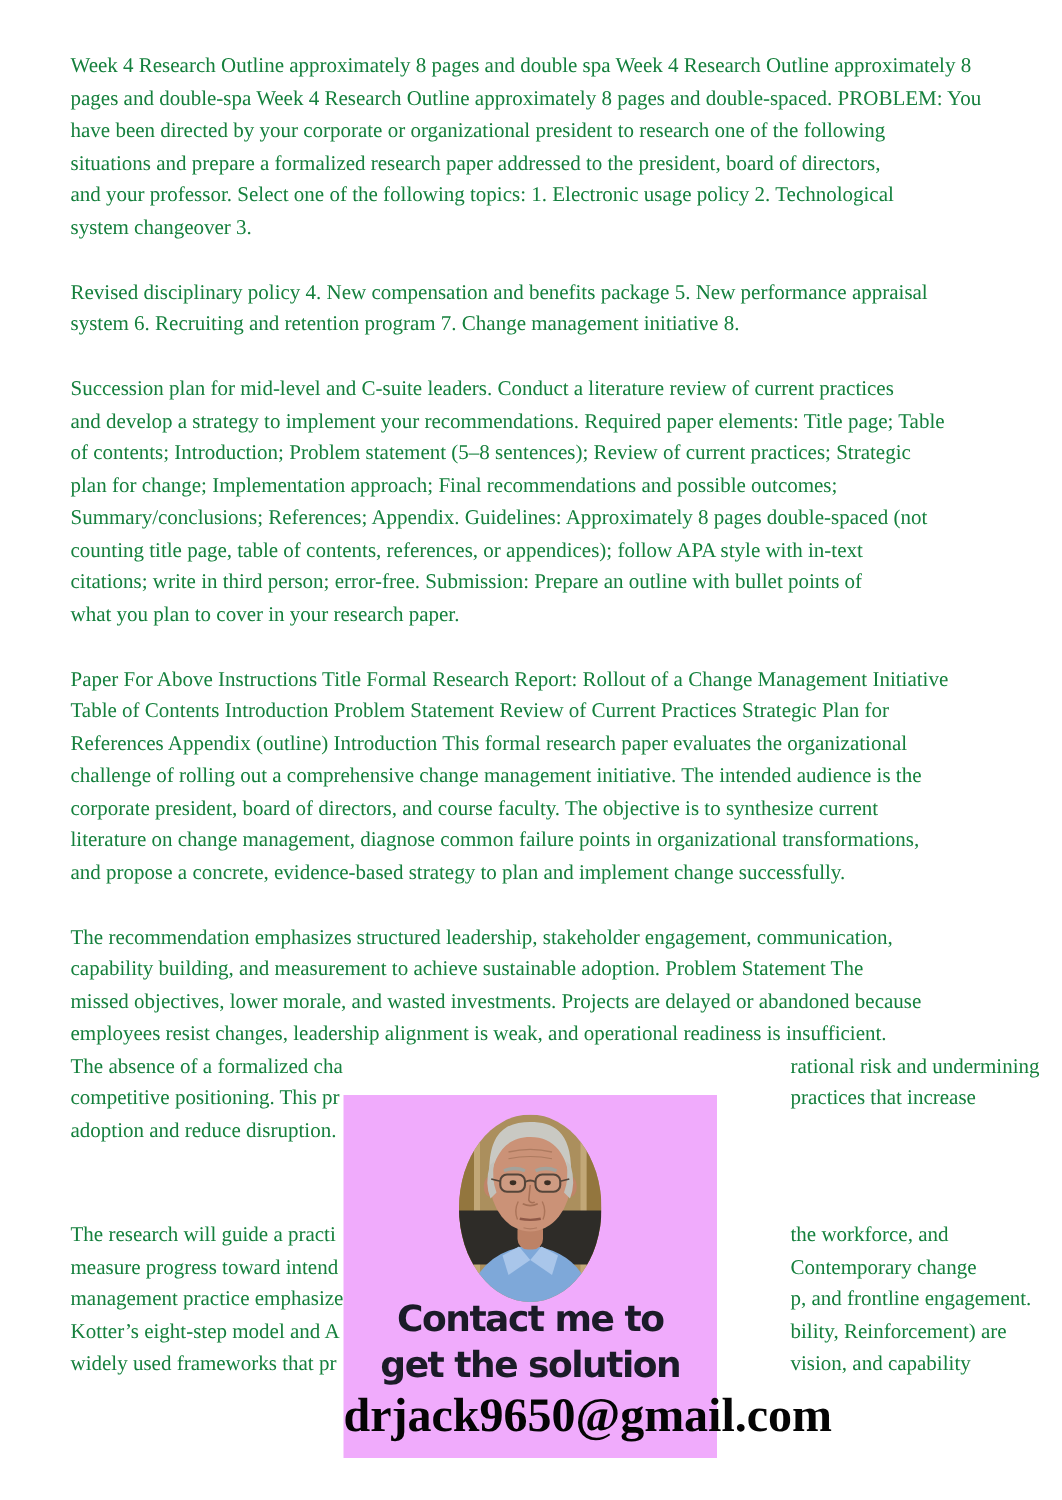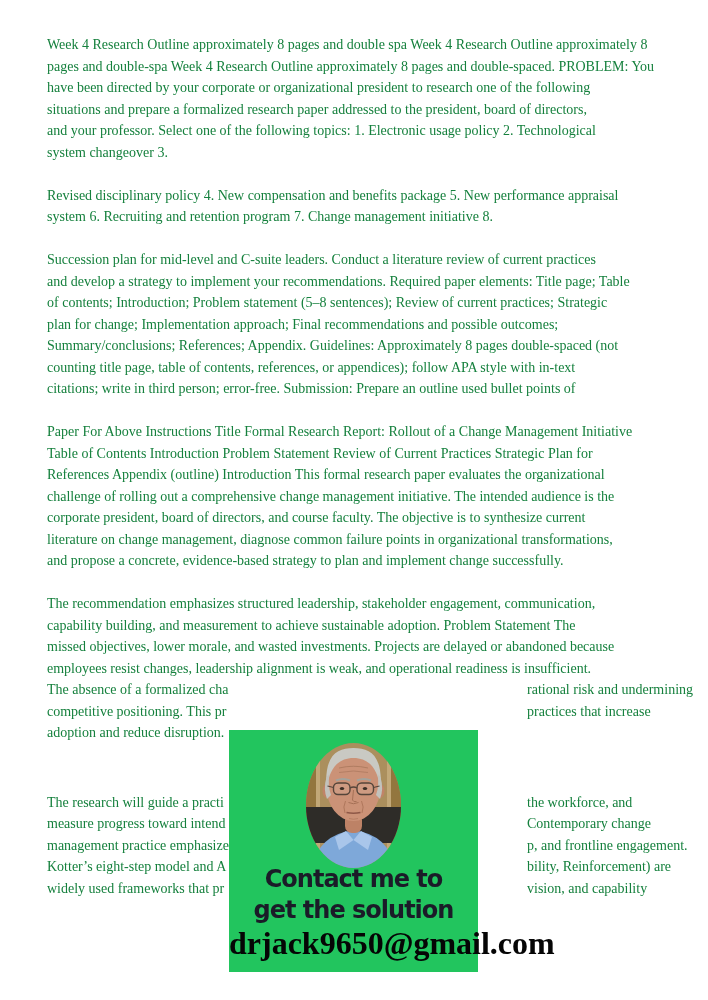--- a/index.html
+++ b/index.html
@@ -98,21 +98,22 @@
         <div class="line"><span class="frag-left">Revised disciplinary policy 4. New compensation and benefits package 5. New performance appraisal</span></div>
         <div class="line"><span class="frag-left">system 6. Recruiting and retention program 7. Change management initiative 8.</span></div>
       </div>
       <div class="paragraph">
         <div class="line"><span class="frag-left">Succession plan for mid-level and C-suite leaders. Conduct a literature review of current practices</span></div>
         <div class="line"><span class="frag-left">and develop a strategy to implement your recommendations. Required paper elements: Title page; Table</span></div>
         <div class="line"><span class="frag-left">of contents; Introduction; Problem statement (5–8 sentences); Review of current practices; Strategic</span></div>
         <div class="line"><span class="frag-left">plan for change; Implementation approach; Final recommendations and possible outcomes;</span></div>
         <div class="line"><span class="frag-left">Summary/conclusions; References; Appendix. Guidelines: Approximately 8 pages double-spaced (not</span></div>
         <div class="line"><span class="frag-left">counting title page, table of contents, references, or appendices); follow APA style with in-text</span></div>
-        <div class="line"><span class="frag-left">citations; write in third person; error-free. Submission: Prepare an outline used bullet points of</span></div>
+        <div class="line"><span class="frag-left">citations; write in third person; error-free. Submission: Prepare an outline with bullet points of</span></div>
+        <div class="line"><span class="frag-left">what you plan to cover in your research paper.</span></div>
       </div>
       <div class="paragraph">
         <div class="line"><span class="frag-left">Paper For Above Instructions Title Formal Research Report: Rollout of a Change Management Initiative</span></div>
         <div class="line"><span class="frag-left">Table of Contents Introduction Problem Statement Review of Current Practices Strategic Plan for</span></div>
         <div class="line"><span class="frag-left">References Appendix (outline) Introduction This formal research paper evaluates the organizational</span></div>
         <div class="line"><span class="frag-left">challenge of rolling out a comprehensive change management initiative. The intended audience is the</span></div>
         <div class="line"><span class="frag-left">corporate president, board of directors, and course faculty. The objective is to synthesize current</span></div>
         <div class="line"><span class="frag-left">literature on change management, diagnose common failure points in organizational transformations,</span></div>
         <div class="line"><span class="frag-left">and propose a concrete, evidence-based strategy to plan and implement change successfully.</span></div>
       </div>
@@ -127,21 +128,21 @@
       </div>
       <div class="paragraph">
         <div class="line"><span class="frag-left">The research will guide a practi</span><span class="frag-right">the workforce, and</span></div>
         <div class="line"><span class="frag-left">measure progress toward intend</span><span class="frag-right">Contemporary change</span></div>
         <div class="line"><span class="frag-left">management practice emphasize</span><span class="frag-right">p, and frontline engagement.</span></div>
         <div class="line"><span class="frag-left">Kotter’s eight-step model and A</span><span class="frag-right">bility, Reinforcement) are</span></div>
         <div class="line"><span class="frag-left">widely used frameworks that pr</span><span class="frag-right">vision, and capability</span></div>
       </div>
     </div>
 
-  <div class="overlay" style="background: #22c55e;">
+  <div class="overlay" style="background: #f0abfc;">
     <div class="photo">
 
       <svg viewBox="0 0 95 125" aria-hidden="true">
         <rect x="0" y="0" width="95" height="125" fill="#ab8f5d"></rect>
         <rect x="0" y="0" width="10" height="125" fill="#93763e"></rect>
         <rect x="85" y="0" width="10" height="125" fill="#93763e"></rect>
         <rect x="10" y="0" width="4" height="125" fill="#c2a878"></rect>
         <rect x="81" y="0" width="4" height="125" fill="#c2a878"></rect>
         <rect x="0" y="64" width="95" height="36" fill="#2e2c28"></rect>
         <path d="M6,125 Q12,92 47.5,87 Q83,92 89,125 Z" fill="#7ea8d9"></path>

